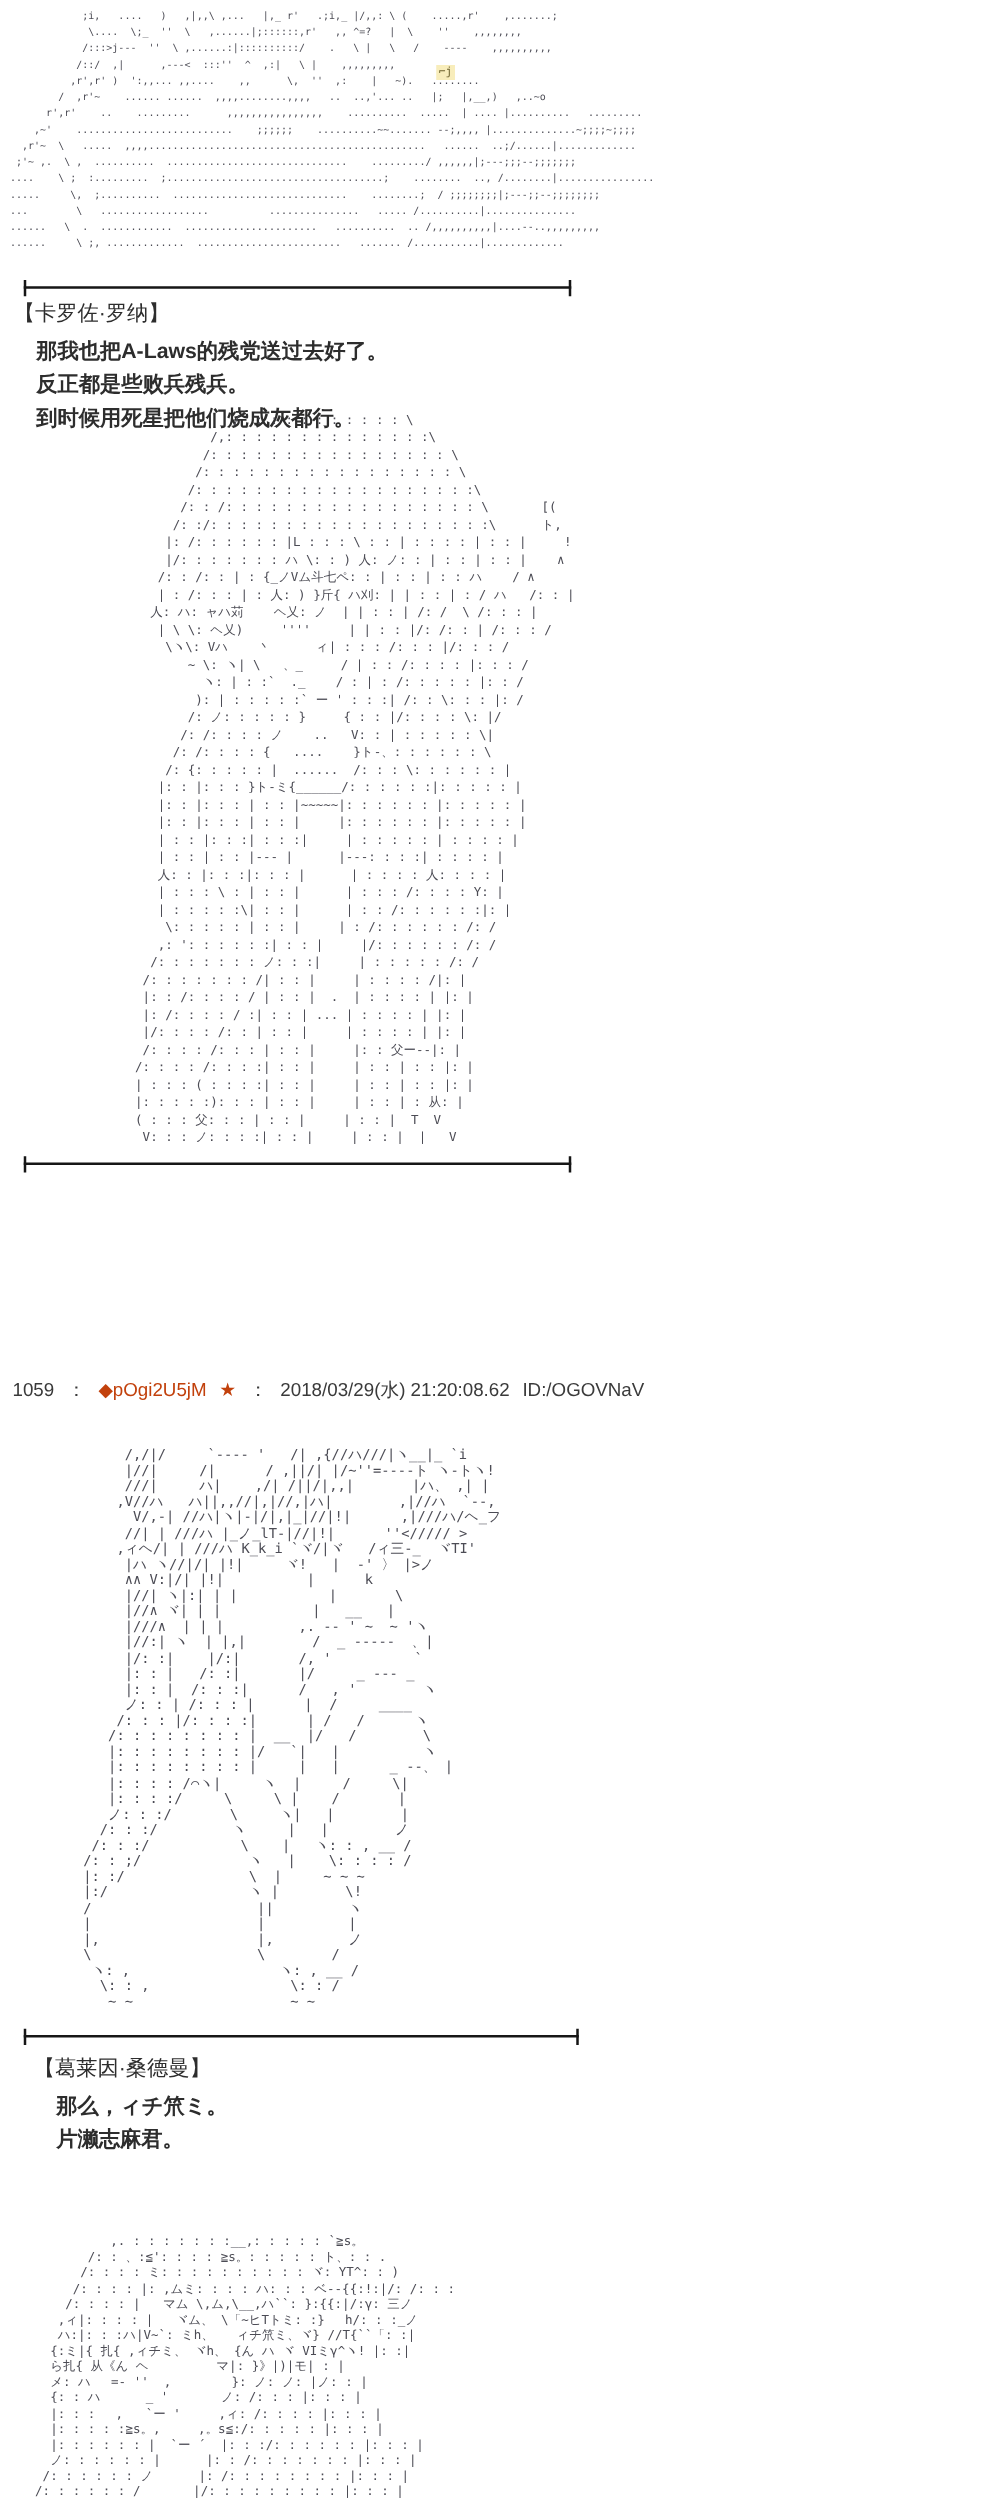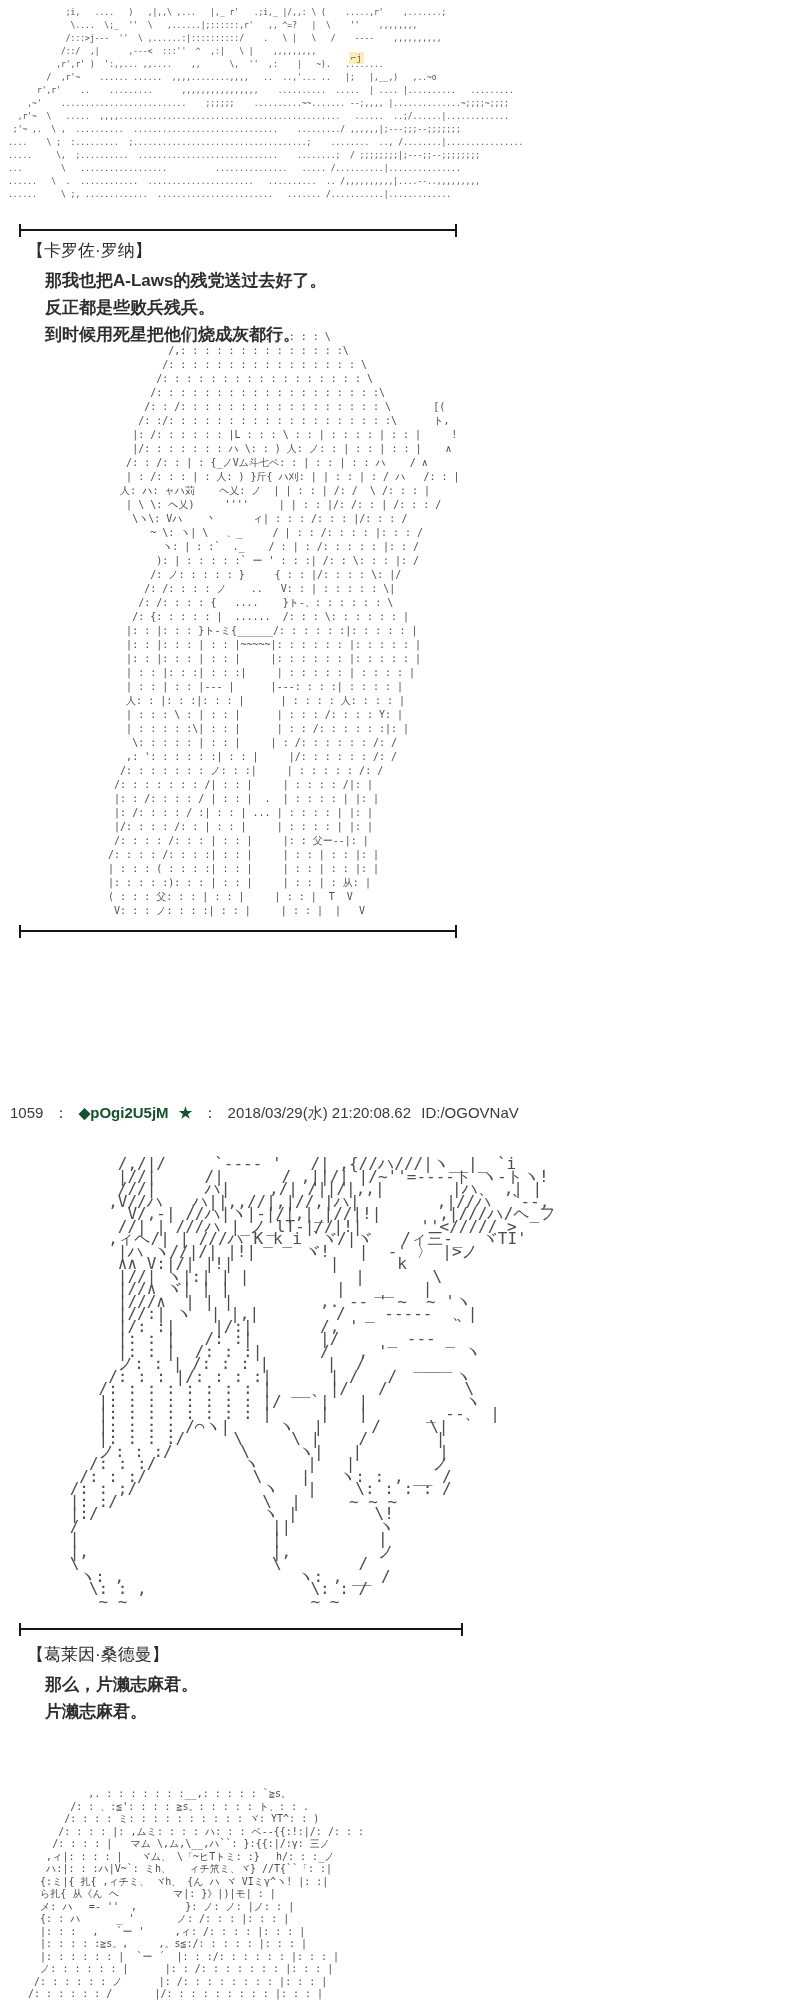--- a/index.html
+++ b/index.html
@@ -7,39 +7,39 @@
   #screen {
     position:relative; width:800px; height:2000px; background:#ffffff;
     overflow:hidden; font-family:"Liberation Sans", sans-serif;
   }
   .aa {
     position:absolute; font-family:"DejaVu Sans Mono", monospace;
     color:#4c4c55; white-space:pre; letter-spacing:0;
   }
   #aa1 { top:6px;   left:8px;  font-size:8px;    line-height:13px; }
   #aa2 { top:330px; left:90px; font-size:10px;   line-height:14px; }
-  #aa3 { top:1158px;left:60px; font-size:16px; line-height:12.5px; }
+  #aa3 { top:1158px;left:60px; font-size:11px; line-height:12.5px; }
   #aa4 { top:1788px;left:10px; font-size:10px;   line-height:12.5px; }
   .hl {
     position:absolute; top:52px; left:349px; background:#f8edbb; color:#6f6430;
     font-family:"DejaVu Sans Mono", monospace; font-size:9px; padding:1px 2px;
   }
   .divider { position:absolute; height:2px; background:#161616; }
   .tick { position:absolute; width:2px; height:13px; top:-5px; background:#161616; }
   .tick.l { left:0; } .tick.r { right:0; }
   .dialogue { position:absolute; color:#2d2d2d; font-size:17px; line-height:27px; }
   .speaker { white-space:nowrap; }
   .dlines { margin-left:18px; margin-top:3px; }
   .dline { white-space:nowrap;font-weight:bold; }
   .pheader {
     position:absolute; top:1103px; left:10px; font-size:15px; line-height:20px;
     color:#3a3a3a; white-space:nowrap;
   }
   .pheader span { margin-right:6px; }
-  .blue { color:#14532d;font-weight:bold; }
+  .blue { color:#c2410c; }
   .trip { cursor:pointer; }
 </style>
 </head>
 <body>
 
 <div id="screen">
 
   <pre class="aa" id="aa1">            ;i,   ....   )   ,|,,\ ,...   |,_ r'   .;i,_ |/,,: \ (    .....,r'    ,.......;
              \....  \;_  ''  \   ,......|;::::::,r'   ,, ^=?   |  \    ''    ,,,,,,,,
             /:::&gt;j---  ''  \ ,......:|::::::::::/    .   \ |   \   /    ----    ,,,,,,,,,,
@@ -55,21 +55,21 @@
 ...        \   ..................          ...............   ..... /..........|...............
 ......   \  .  ............  ......................   ..........  .. /,,,,,,,,,,|....--..,,,,,,,,,
 ......     \ ;, .............  ........................   ....... /...........|.............</pre>
   <span class="hl">⌐j</span>
 
   <div class="divider" style="top:229px;left:19px;width:438px">
     <div class="tick l"></div>
     <div class="tick r"></div>
   </div>
 
-  <div class="dialogue" style="top:237px;left:27px">
+  <div class="dialogue" style="top:237px;left:11px">
     <div class="speaker">【卡罗佐·罗纳】</div>
     <div class="dlines">
       <div class="dline">那我也把A-Laws的残党送过去好了。</div>
       <div class="dline">反正都是些败兵残兵。</div>
       <div class="dline">到时候用死星把他们烧成灰都行。</div>
     </div>
   </div>
 
   <pre class="aa" id="aa2">                /  : : : : : : : : : : \
              /,: : : : : : : : : : : : : :\
@@ -168,21 +168,21 @@
     ~ ~                   ~ ~</pre>
 
   <div class="divider" style="top:1628px;left:19px;width:444px">
     <div class="tick l"></div>
     <div class="tick r"></div>
   </div>
 
   <div class="dialogue" style="top:1641px;left:27px">
     <div class="speaker">【葛莱因·桑德曼】</div>
     <div class="dlines">
-      <div class="dline">那么，片濑志麻君。</div>
+      <div class="dline">那么，ィチ笊ミ。</div>
       <div class="dline">片濑志麻君。</div>
     </div>
   </div>
 
   <pre class="aa" id="aa4">             ,. : : : : : : :__,: : : : : `≧s。
           /: : 、:≦': : : : ≧s。: : : : : ト、: : .
          /: : : : ミ: : : : : : : : : : ヾ: YT^: : )
         /: : : : |: ,ムミ: : : : ハ: : : ベ--{{:!:|/: /: : :
        /: : : : |   マム \,ム,\__,ハ``: }:{{:|/:γ: 三ノ
       ,ィ|: : : : |   ヾム、 \「~ヒTトミ: :} ゞh/: : :_ノ

